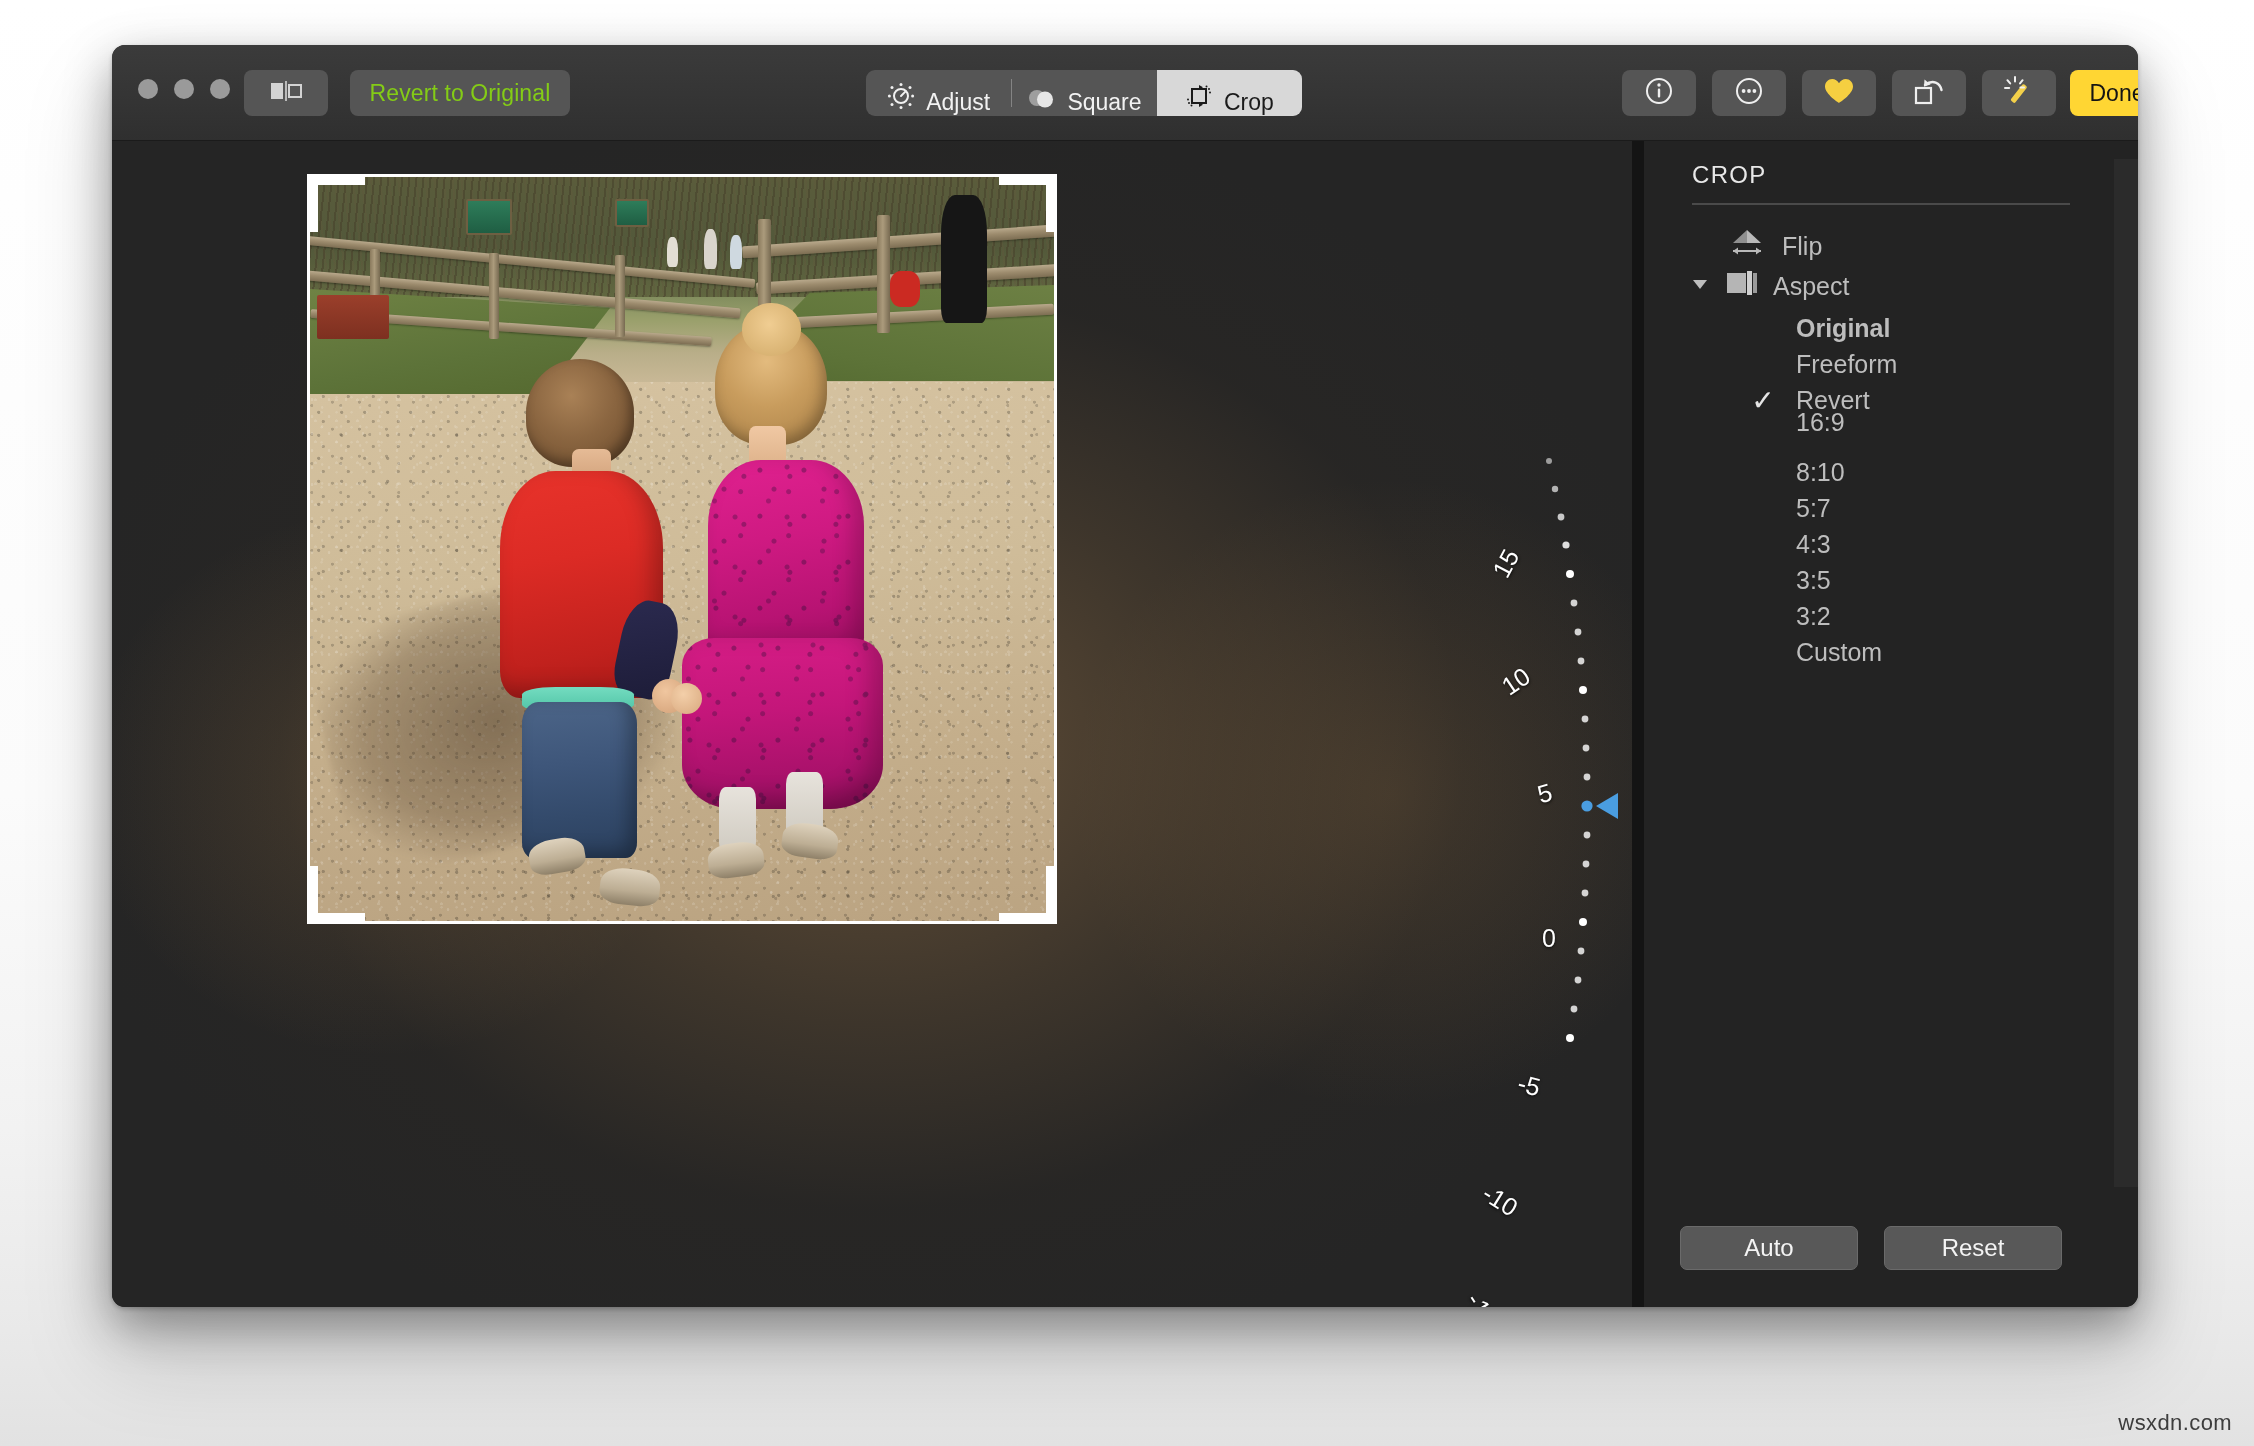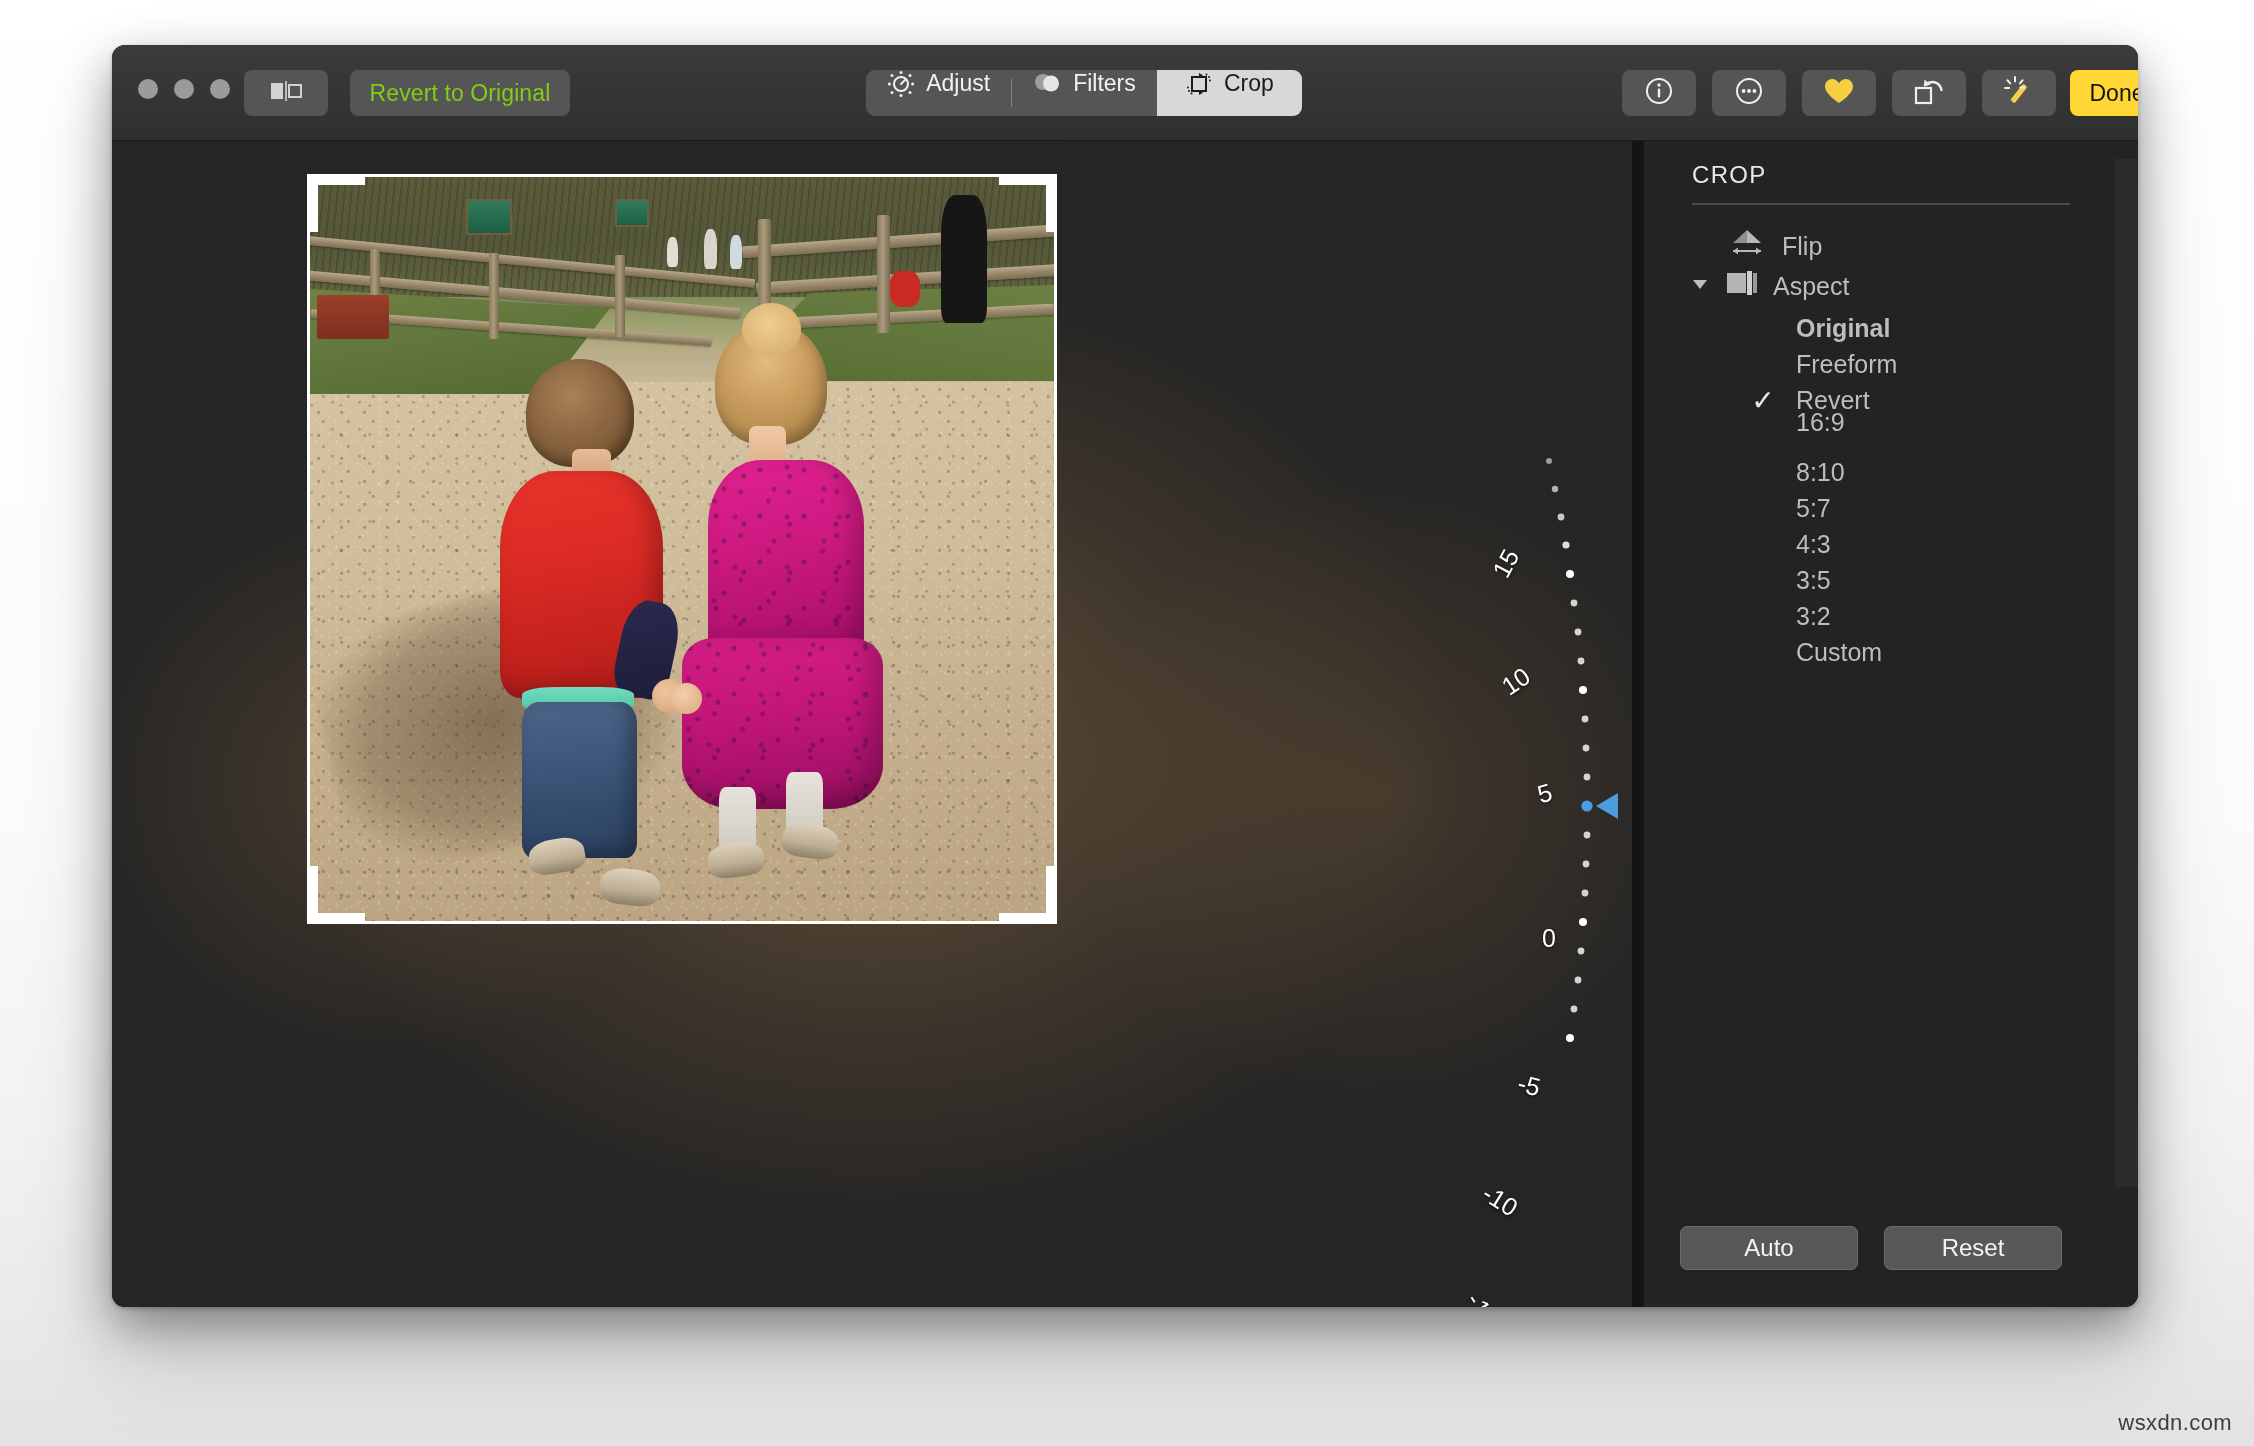--- a/index.html
+++ b/index.html
@@ -66,21 +66,21 @@
   #segmented {
     position: absolute; left: 754px; top: 25px;
     height: 46px; width: 436px;
     background: #555555;
     border-radius: 9px;
     display: flex;
     overflow: hidden;
   }
   .seg {
     flex: 1;
-    display: flex; align-items: flex-start; justify-content: center;
+    display: flex; align-items: flex-end; justify-content: center;
     gap: 11px;
     color: #f2f2f2;
     font-size: 23px;
     position: relative;
     cursor: default;
     user-select: none;
   }
   .seg + .seg::before {
     content:""; position:absolute; left:0; top:9px; bottom:9px; width:1px;
     background: rgba(255,255,255,.28);
@@ -375,21 +375,21 @@
           <span>Adjust</span>
         </div>
 
         <div class="seg">
           <span>
             <svg width="30" height="24" viewBox="0 0 30 24">
               <circle cx="11" cy="12" r="8" fill="#9e9e9e"></circle>
               <circle cx="19" cy="13.5" r="8" fill="#e6e6e6"></circle>
             </svg>
           </span>
-          <span>Filters</span>
+          <span>Square</span>
         </div>
 
         <div class="seg active">
           <span>
             <svg width="28" height="28" viewBox="0 0 28 28">
               <rect x="7" y="7" width="14" height="14" fill="none" stroke="#1b1b1b" stroke-width="2"></rect>
               <path d="M14 3 L18 5.2 L14 7.4 Z" fill="#1b1b1b"></path>
               <path d="M14 20.6 L18 22.8 L14 25 Z" fill="#1b1b1b"></path>
               <circle cx="21.5" cy="4.5" r="1" fill="#1b1b1b"></circle>
               <circle cx="24" cy="7" r="1" fill="#1b1b1b"></circle>

